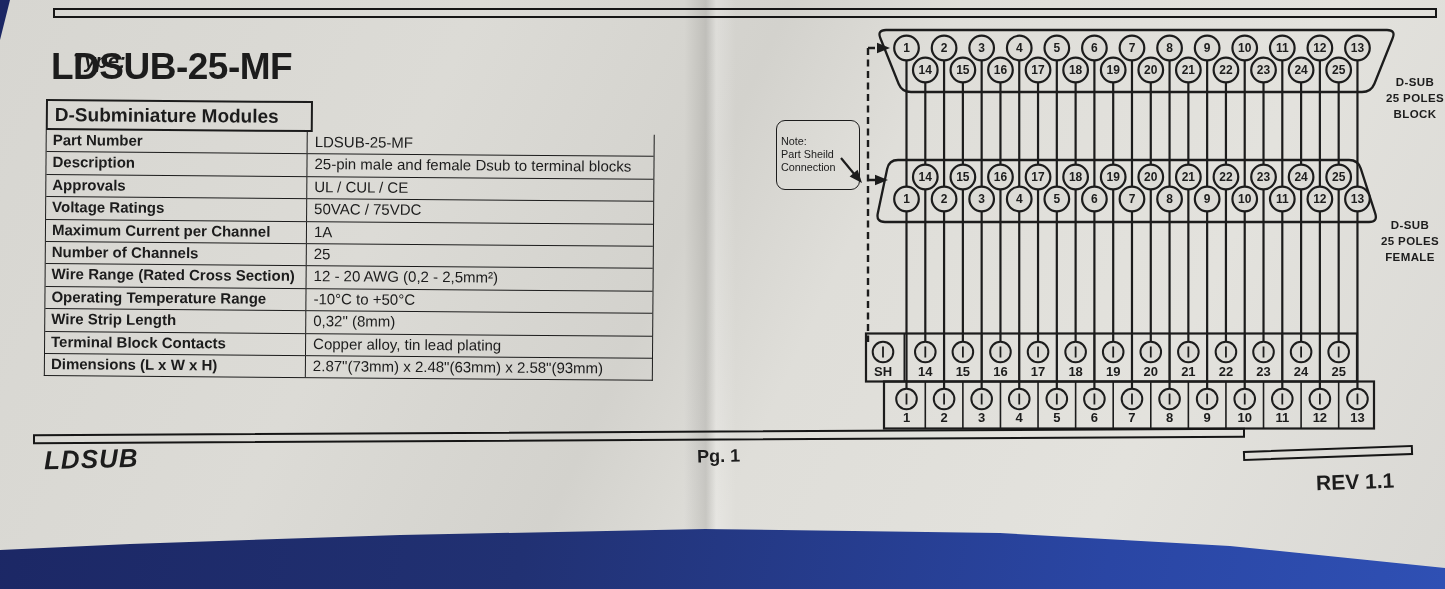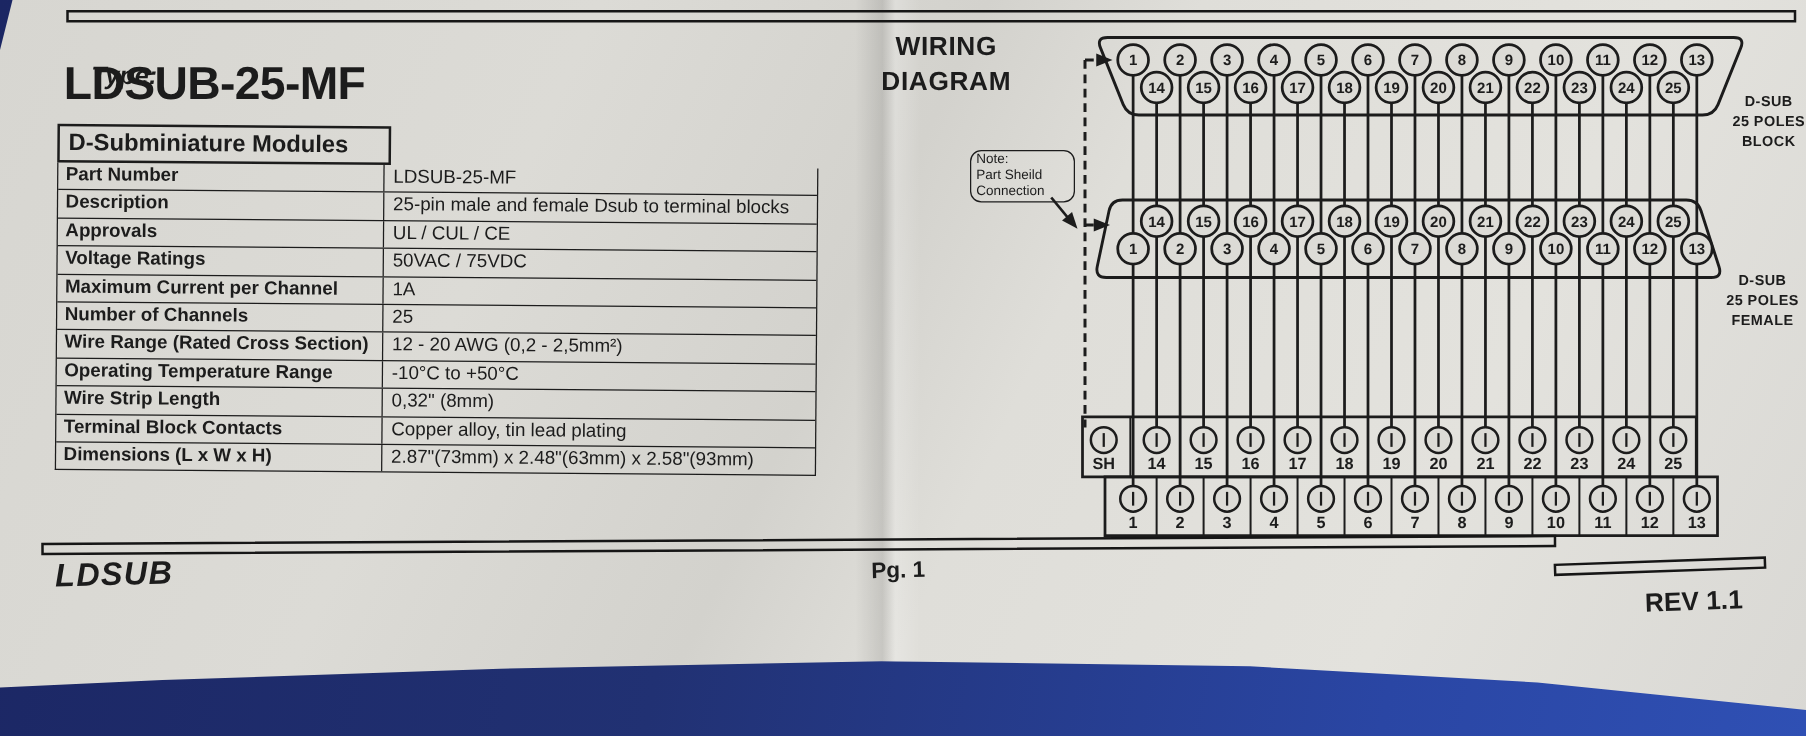--- a/index.html
+++ b/index.html
@@ -24,21 +24,21 @@
   .type-label{position:absolute;left:73px;top:26px;font-size:20px;font-weight:700;font-style:italic;margin-top:24px;}
   .model{position:absolute;left:51px;top:46px;font-size:37px;font-weight:700;letter-spacing:-0.5px;}
   .spec-table{position:absolute;left:46px;top:99px;transform:rotate(0.45deg);transform-origin:top left;}
   .spec-header{width:256px;height:27px;border:2px solid #1c1c1c;font-size:19px;font-weight:700;line-height:27px;padding-left:7px;}
   .spec-rows{width:607px;border:1.8px solid #1c1c1c;border-top:none;}
   .spec-row{display:grid;grid-template-columns:261px 1fr;height:21.4px;border-top:1.5px solid #1c1c1c;}
   .spec-row:first-child{border-top:none;}
   .spec-label{font-weight:700;font-size:15px;line-height:20.5px;padding-left:6px;border-right:1.5px solid #1c1c1c;white-space:nowrap;overflow:hidden;}
   .spec-value{font-size:15px;line-height:20.5px;padding-left:7px;white-space:nowrap;overflow:hidden;}
   .wiring-title{position:absolute;left:682px;top:24px;width:150px;text-align:center;font-size:21px;font-weight:700;letter-spacing:0.5px;line-height:1.32;}
-  .note-box{position:absolute;left:776px;top:120px;width:74px;border:1.8px solid #1c1c1c;border-radius:9px;padding:0 4px;font-size:10.8px;line-height:1.22;background:rgba(255,255,255,0.06);}
+  .note-box{position:absolute;left:776px;top:120px;width:74px;border:1.8px solid #1c1c1c;border-radius:9px;padding:14px 4px;font-size:10.8px;line-height:1.22;background:rgba(255,255,255,0.06);}
   .conn-label{position:absolute;text-align:center;font-size:11.5px;font-weight:600;letter-spacing:0.4px;line-height:1.38;padding-left:21px;}
   .male-label{left:1360px;top:75px;width:68px;}
   .female-label{left:1350px;top:218px;width:78px;}
   .tb-label{position:absolute;left:743px;top:371px;width:122px;text-align:center;font-size:16.5px;font-weight:600;line-height:1.3;letter-spacing:0.3px;}
   .footer-brand{position:absolute;left:44px;top:444px;font-size:26px;font-weight:700;font-style:italic;letter-spacing:1px;transform:rotate(-1.5deg);}
   .footer-page{position:absolute;left:697px;top:446px;font-size:18px;font-weight:700;transform:rotate(-1.5deg);}
   .footer-rev{position:absolute;left:1316px;top:470px;font-size:21px;font-weight:700;transform:rotate(-2deg);}
   .diagram-svg{position:absolute;left:0;top:0;width:1445px;height:589px;pointer-events:none;}
   .diagram-svg text{font-family:"Liberation Sans",sans-serif;}
 </style>
@@ -96,24 +96,20 @@
           <div class="spec-label">Terminal Block Contacts</div>
           <div class="spec-value">Copper alloy, tin lead plating</div>
         </div>
         <div class="spec-row">
           <div class="spec-label">Dimensions (L x W x H)</div>
           <div class="spec-value">2.87"(73mm) x 2.48"(63mm) x 2.58"(93mm)</div>
         </div>
       </div>
   </div>
 
-  <div class="wiring-title">
-    <div>WIRING</div>
-    <div>DIAGRAM</div>
-  </div>
 
   <div class="note-box">
     <div>Note:</div>
     <div>Part Sheild</div>
     <div>Connection</div>
   </div>
 
   <svg class="diagram-svg" viewBox="0 0 1445 589">
       <line x1="906.5" y1="48" x2="906.5" y2="388.5" stroke="#1c1c1c" stroke-width="2.2"></line>
       <line x1="944.08" y1="48" x2="944.08" y2="388.5" stroke="#1c1c1c" stroke-width="2.2"></line>

